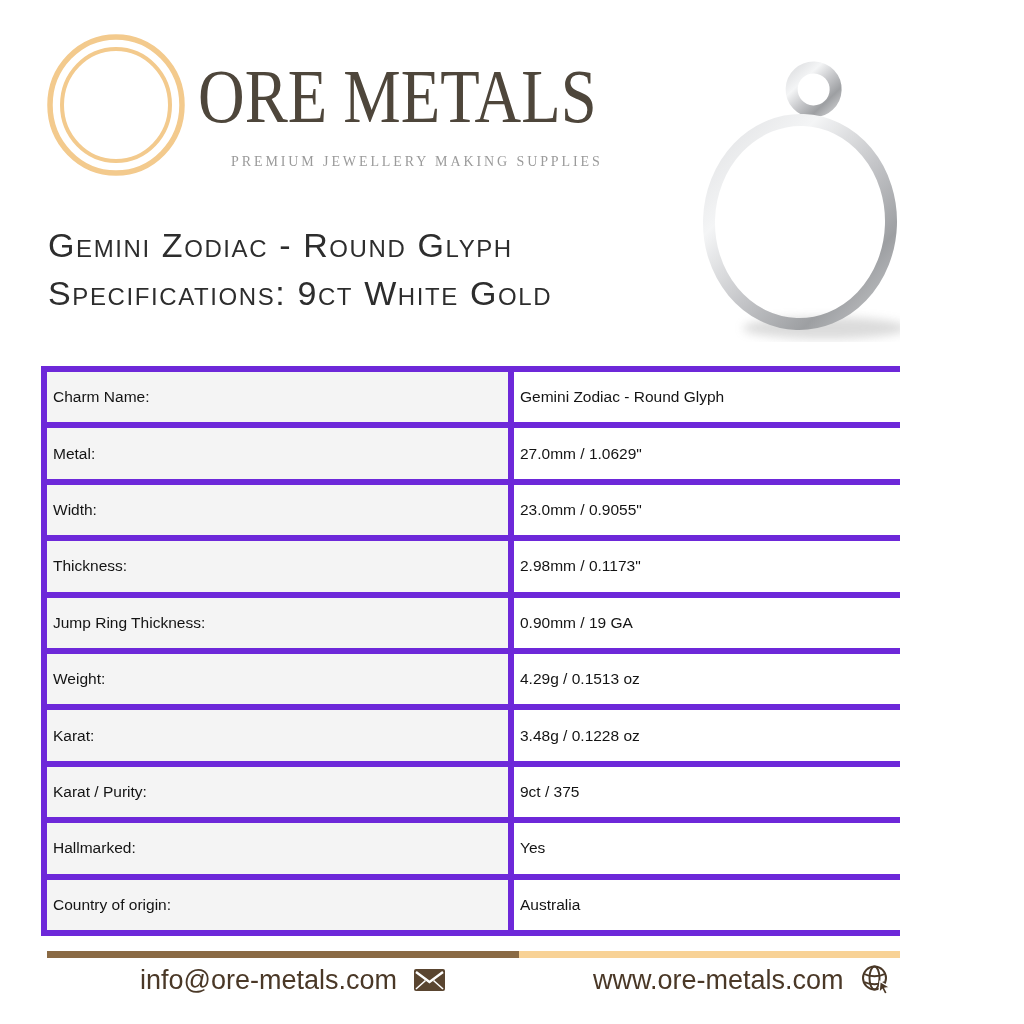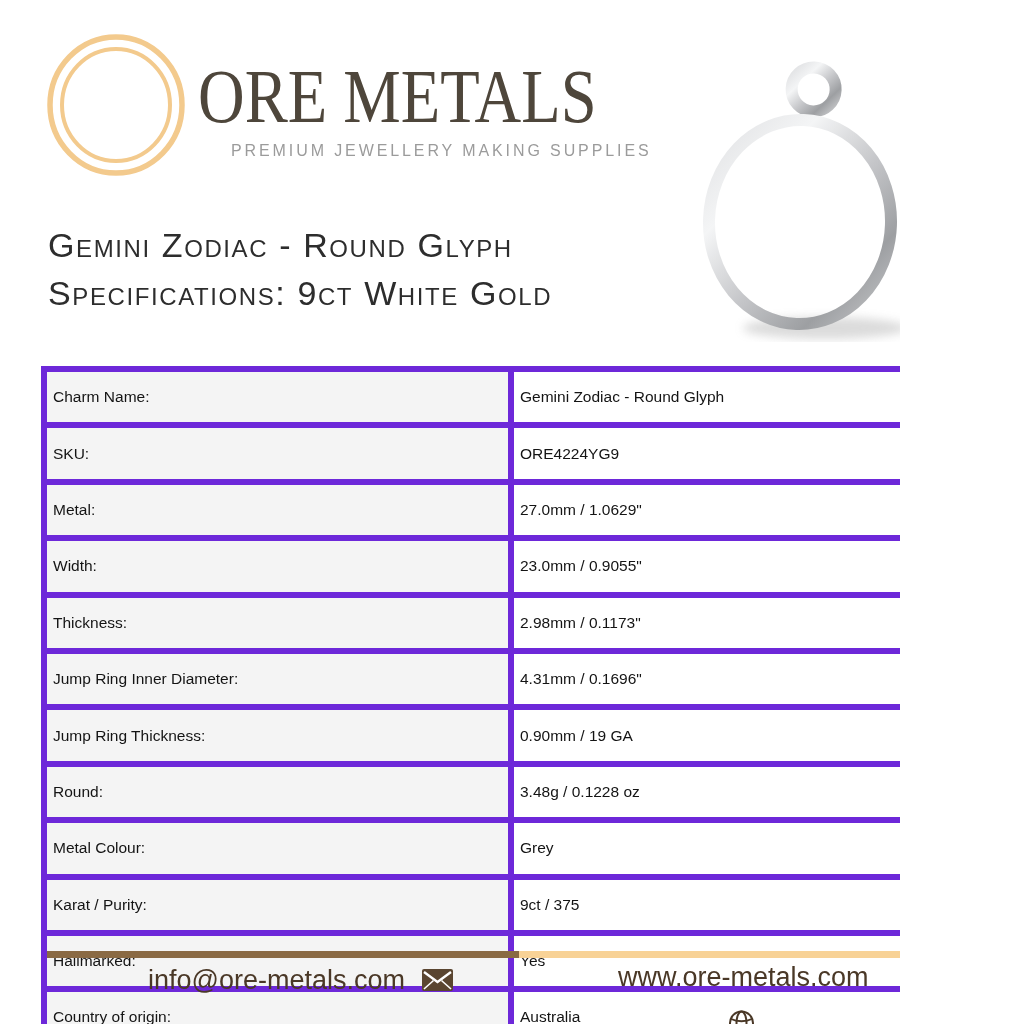--- a/index.html
+++ b/index.html
@@ -5,22 +5,22 @@
   html,body{margin:0;padding:0;background:#fff;}
   .page{position:relative;width:900px;height:1024px;background:#ffffff;overflow:hidden;
         font-family:"Liberation Sans",sans-serif;}
 
   
   .logo-rings{position:absolute;left:44px;top:34px;width:146px;height:142px;}
   .brand-text{position:absolute;left:198px;top:58px;width:440px;}
   .wordmark{font-family:"Liberation Serif",serif;font-size:76px;line-height:1;
             color:#4e463b;letter-spacing:0;white-space:nowrap;
             display:inline-block;transform:scaleX(.85);transform-origin:0 0;}
-  .tagline{margin-top:8px;padding-left:33px;font-size:16px;letter-spacing:2.9px;
-           color:#9b9b9b;white-space:nowrap;}
+  .tagline{margin-top:20px;padding-left:33px;font-size:14px;letter-spacing:2.9px;
+           color:#9b9b9b;white-space:nowrap;font-family:Liberation Serif, serif;}
 
   
   .charm{position:absolute;left:675px;top:42px;width:260px;height:300px;}
 
   
   .title-block{position:absolute;left:48px;top:221px;color:#2d2d2d;}
   .title-line{font-size:34px;line-height:48px;font-variant:small-caps;
               letter-spacing:1.6px;white-space:nowrap;}
 
   
@@ -31,22 +31,22 @@
                  vertical-align:middle;padding:7px 6px;}
   .spec-table td.label{background:#f4f4f4;}
   .spec-table td.value{background:#ffffff;}
 
   
   .divider{position:absolute;left:47px;top:951px;width:930px;height:7px;display:flex;}
   .divider .seg-left{width:472px;height:100%;background:#8a6a44;}
   .divider .seg-right{flex:1;height:100%;background:#f8d296;}
   .contact{position:absolute;top:962px;height:36px;display:flex;align-items:center;
            gap:16px;font-size:27px;color:#4a3827;white-space:nowrap;}
-  .contact.email{left:148px;}
-  .contact.web{left:618px;flex-direction:column;}
+  .contact.email{left:140px;}
+  .contact.web{left:593px;}
   .icon{display:inline-flex;align-items:center;}
 </style>
 </head>
 <body>
 
 <div class="page">
 
   <div class="logo-rings">
     <svg width="146" height="142" viewBox="0 0 146 142">
       <ellipse cx="72" cy="71" rx="66" ry="68" fill="none" stroke="#f3ca8d" stroke-width="5.5"></ellipse>
@@ -91,61 +91,53 @@
     <div class="title-line">Specifications: 9ct White Gold</div>
   </div>
 
   <table class="spec-table">
     <tbody>
     <tr>
       <td class="label">Charm Name:</td>
       <td class="value">Gemini Zodiac - Round Glyph</td>
     </tr>
 
-    <tr>
-      <td class="label">SKU:</td>
-      <td class="value">ORE4224YG9</td>
-    </tr>
 
     <tr>
       <td class="label">Metal:</td>
       <td class="value">27.0mm / 1.0629"</td>
     </tr>
 
     <tr>
       <td class="label">Width:</td>
       <td class="value">23.0mm / 0.9055"</td>
     </tr>
 
     <tr>
       <td class="label">Thickness:</td>
       <td class="value">2.98mm / 0.1173"</td>
     </tr>
 
-    <tr>
-      <td class="label">Jump Ring Inner Diameter:</td>
-      <td class="value">4.31mm / 0.1696"</td>
-    </tr>
 
     <tr>
       <td class="label">Jump Ring Thickness:</td>
       <td class="value">0.90mm / 19 GA</td>
     </tr>
 
+    <tr>
+      <td class="label">Weight:</td>
+      <td class="value">4.29g / 0.1513 oz</td>
+    </tr>
 
     <tr>
-      <td class="label">Round:</td>
+      <td class="label">Karat:</td>
       <td class="value">3.48g / 0.1228 oz</td>
     </tr>
 
 
-    <tr>
-      <td class="label">Metal Colour:</td>
-      <td class="value">Grey</td>
-    </tr>
 
     <tr>
       <td class="label">Karat / Purity:</td>
       <td class="value">9ct / 375</td>
     </tr>
 
     <tr>
       <td class="label">Hallmarked:</td>
       <td class="value">Yes</td>
     </tr>

